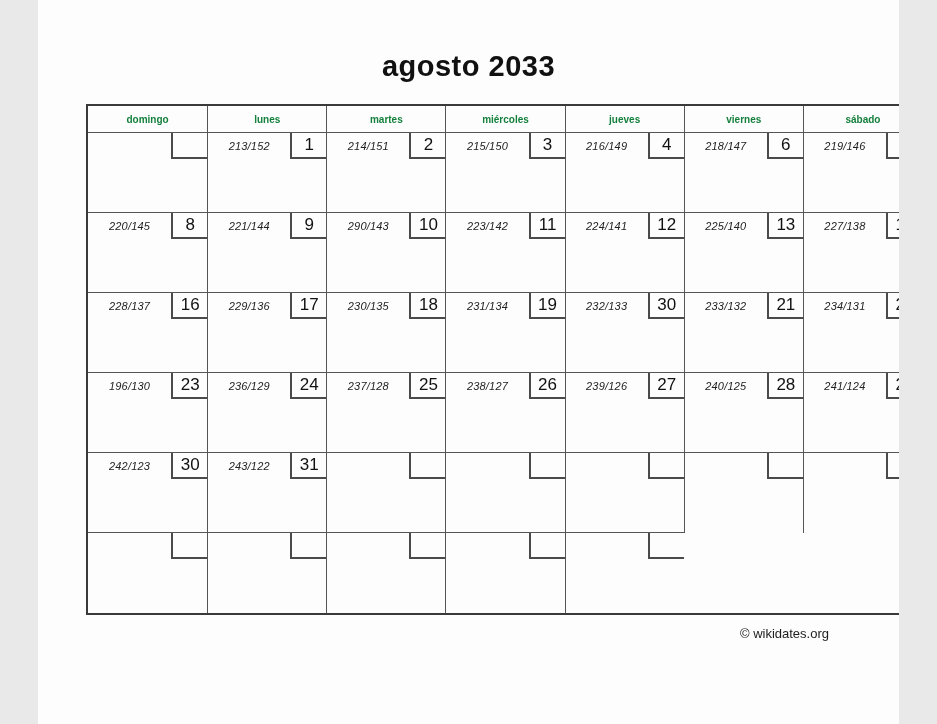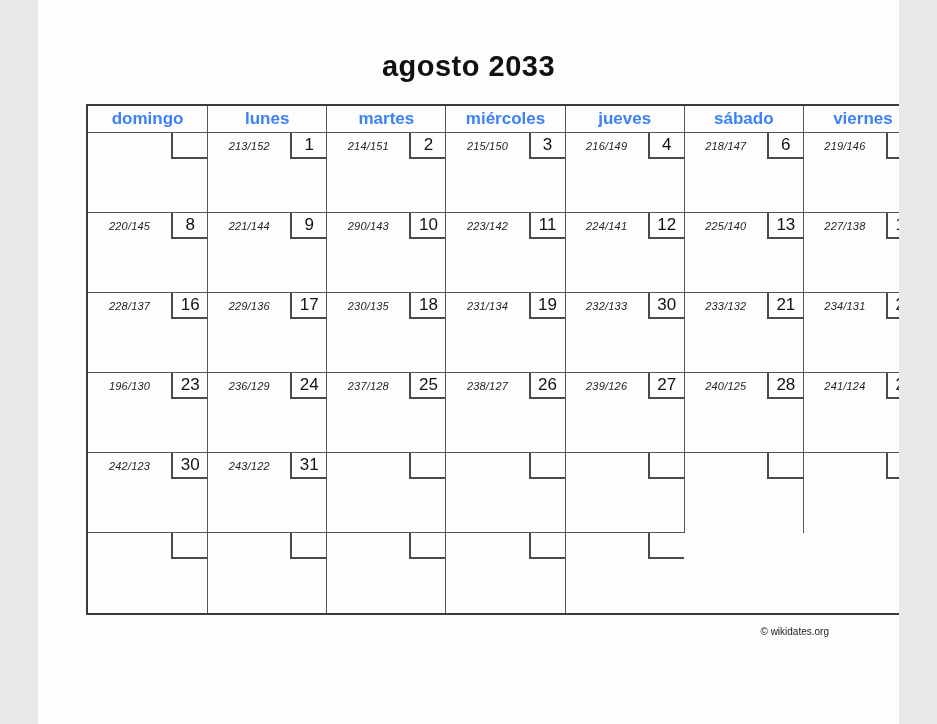--- a/index.html
+++ b/index.html
@@ -38,25 +38,25 @@
     display: grid;
     grid-template-columns: repeat(7, 1fr);
     background: #fdfdfd;
   }
   .hcell {
     box-sizing: border-box;
     height: 27px;
     display: flex;
     align-items: center;
     justify-content: center;
-    font-size: 17px;
+    font-size: 10px;
     font-weight: bold;
     border-left: 1px solid #555;
     border-bottom: 1px solid #555;
-    color: #3b82f6;
+    color: #15803d;
   }
   .hcell:nth-child(7n+1) { border-left: none; }
   .dcell {
     box-sizing: border-box;
     position: relative;
     height: 80px;
     border-left: 1px solid #555;
     border-bottom: 1px solid #555;
   }
   .dcell:nth-child(7n+1) { border-left: none; }
@@ -88,38 +88,38 @@
     justify-content: center;
     font-size: 11px;
     letter-spacing: 0.2px;
     color: #222;
     font-style: italic;
   }
   .credit {
     position: absolute;
     top: 626px;
     right: 70px;
-    font-size: 10px;
+    font-size: 13px;
     color: #222;
     margin-left: 34px;
   }
 </style>
 </head>
 <body>
 
 <div class="page">
   <div class="cal-title">agosto 2033</div>
   <div class="calendar" id="calendar">
       <div class="hcell">domingo</div>
       <div class="hcell">lunes</div>
       <div class="hcell">martes</div>
       <div class="hcell">miércoles</div>
       <div class="hcell">jueves</div>
+      <div class="hcell">viernes</div>
       <div class="hcell">sábado</div>
-      <div class="hcell">viernes</div>
       <div class="dcell">
         <span class="daymeta"></span>
         <span class="daybox"></span>
       </div>
       <div class="dcell">
         <span class="daymeta">213/152</span>
         <span class="daybox">1</span>
       </div>
       <div class="dcell">
         <span class="daymeta">214/151</span>

